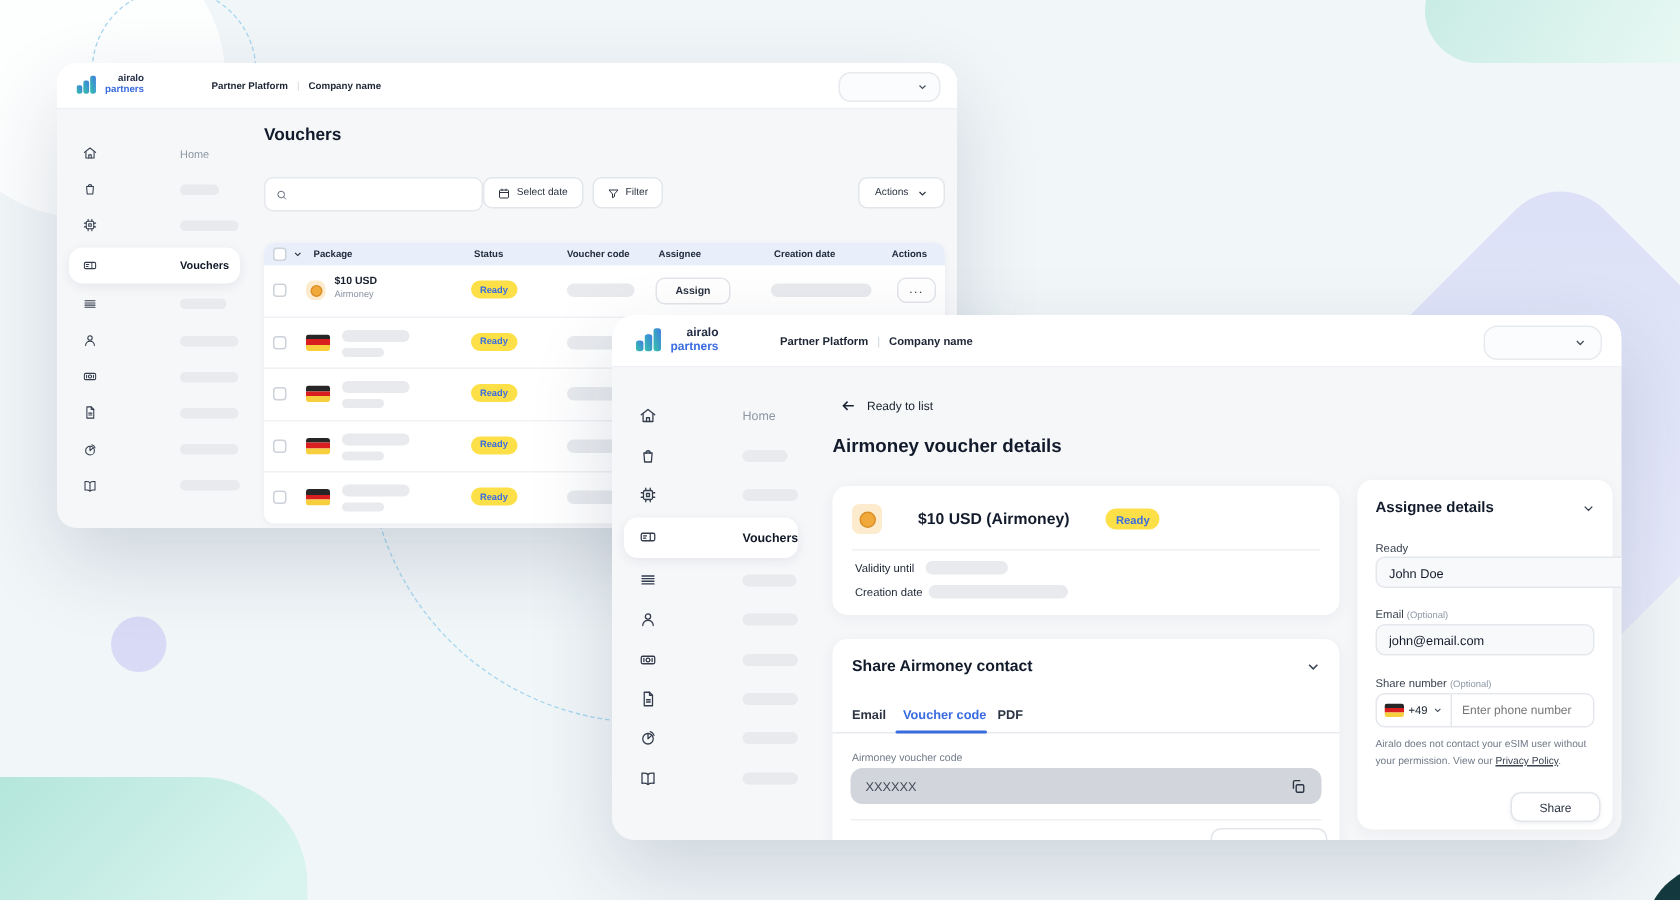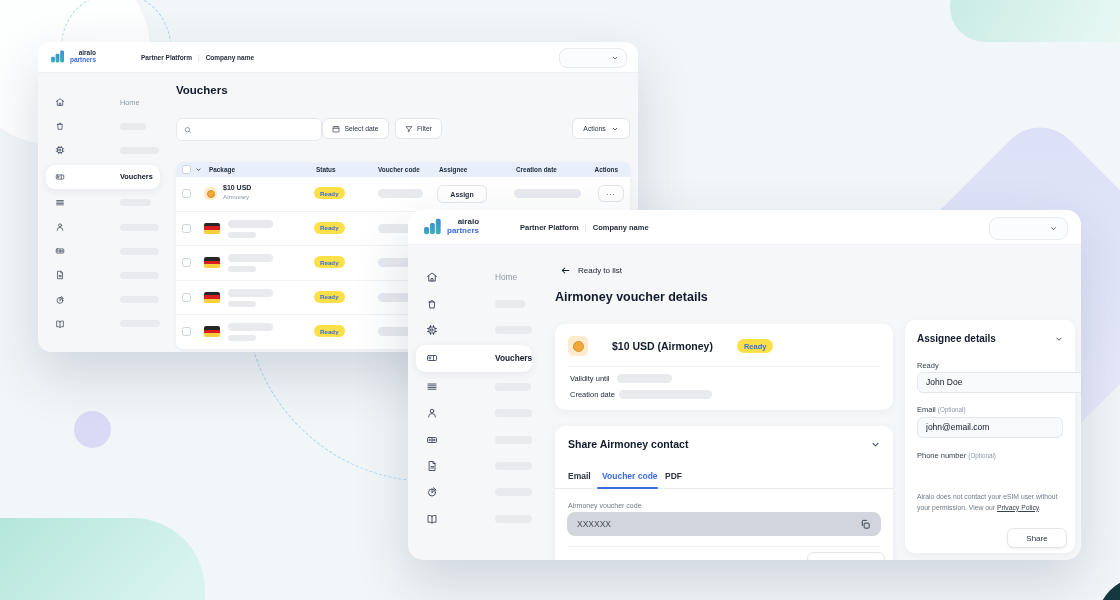--- a/index.html
+++ b/index.html
@@ -516,21 +516,35 @@
         <span class="field-label abs" style="left:12px;top:41px;font-weight:normal;color:#39424f;">Ready</span>
         <div class="abs" style="left:12px;top:51px;width:172px;height:21px;">
           <input class="txt-input" type="text" value="John Doe" style="">
         </div>
 
         <span class="abs" style="left:12px;top:85px;font-size:7.5px;color:#39424f;"><span>Email</span> <span class="opt">(Optional)</span></span>
         <div class="abs" style="left:12px;top:96px;width:146px;height:21px;">
           <input class="txt-input" type="text" value="john@email.com" style="">
         </div>
 
-        <span class="abs" style="left:12px;top:131px;font-size:7.5px;color:#39424f;"><span>Phone number</span> <span class="opt">(Optional)</span></span>
+        <span class="abs" style="left:12px;top:131px;font-size:7.5px;color:#39424f;"><span>Share number</span> <span class="opt">(Optional)</span></span>
+        <div class="abs" style="left:12px;top:142px;width:146px;height:23px;display:flex;background:#fff;border:1px solid #e4e7ec;border-radius:6px;overflow:hidden;box-sizing:border-box;">
+          <div style="display:flex;align-items:center;gap:3px;padding:0 5px;border-right:1px solid #e4e7ec;">
+            <span class="flag-de" style="width:13px;height:9px;">
+                <i class="fd1"></i>
+                <i class="fd2"></i>
+                <i class="fd3"></i>
+              </span>
+            <span style="font-size:7.5px;color:#17202e;">+49</span>
+            <svg width="7" height="7" viewBox="0 0 24 24" fill="none" stroke="#39424f" stroke-width="2.4">
+                <polyline points="6 9 12 15 18 9"></polyline>
+              </svg>
+          </div>
+          <input type="text" style="border: none; flex: 1 1 0%; min-width: 0px; font-size: 8px; color: rgb(16, 24, 40); padding-left: 7px; background: rgb(255, 255, 255);" placeholder="Enter phone number">
+        </div>
 
         <p class="abs" style="left:12px;top:172px;width:146px;margin:0;font-size:6.8px;line-height:1.6;color:#707a88;"><span>Airalo does not contact your eSIM user without your permission. View our </span><a class="link" href="#">Privacy Policy</a><span>.</span></p>
 
         <button class="btn" style="position:absolute;right:8px;top:208px;width:60px;height:20px;border-radius:7px;font-size:8px;box-shadow:0 1px 3px rgba(22,34,64,.08);">Share</button>
       </div>
     </main>
   </section>
 </div>
 
 </body></html>

